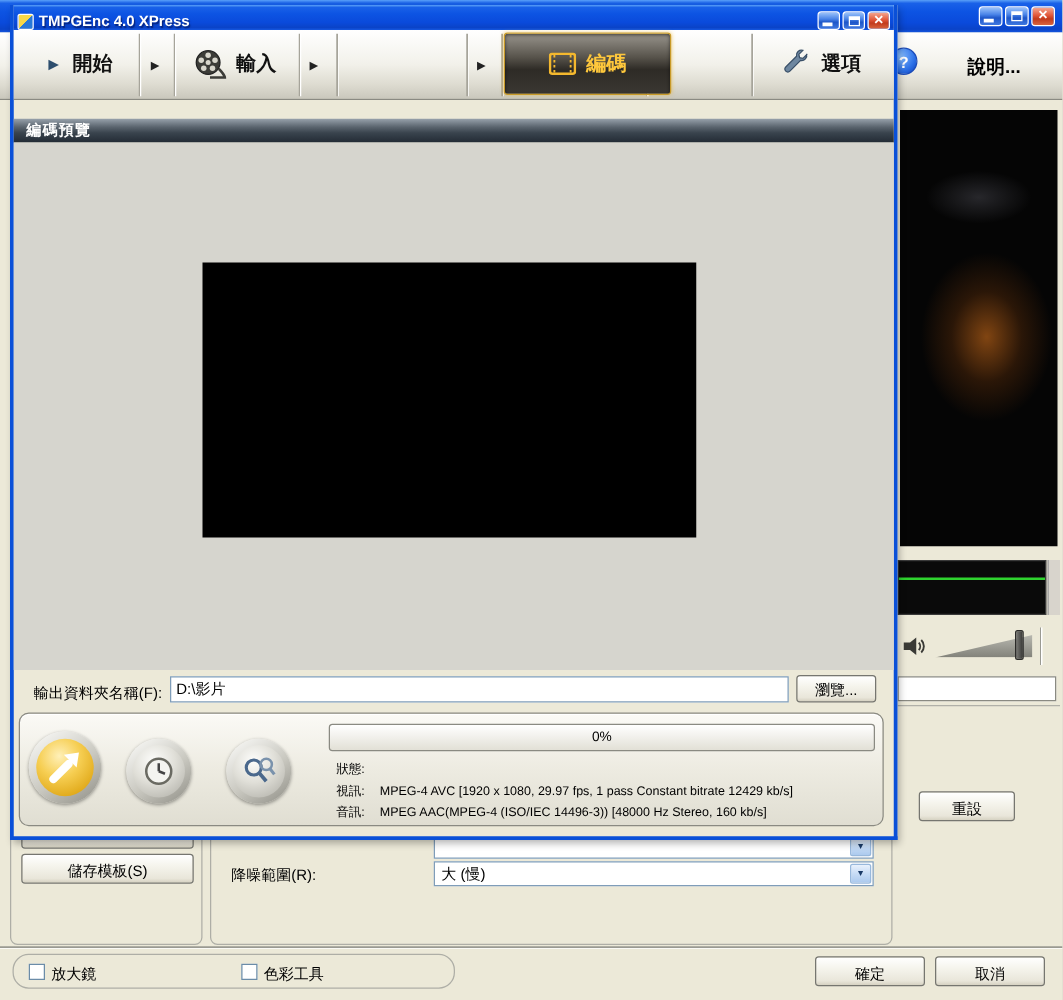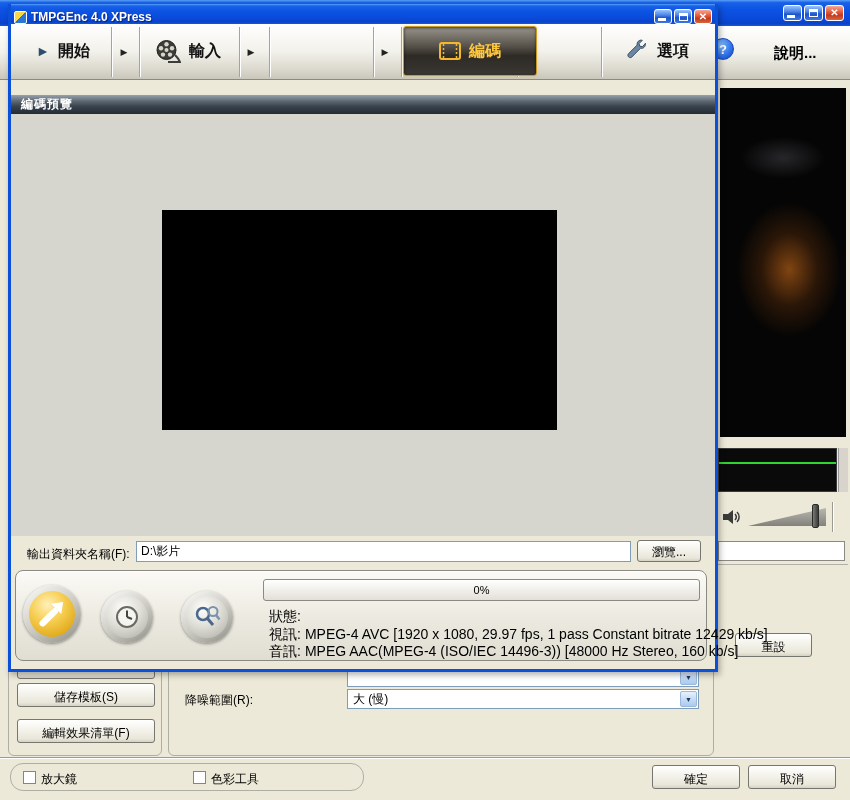--- a/index.html
+++ b/index.html
@@ -81,21 +81,21 @@
   .encode-panel{position:absolute;left:4px;top:566px;width:692px;height:91px;
     border:1px solid #8A8A82;border-radius:8px;
     background:linear-gradient(180deg,#FBFAF6 0%,#EDEBE1 50%,#E0DED2 100%);box-shadow:inset 0 1px 0 #fff}
   .circle-btn{position:absolute;border-radius:50%;display:flex;align-items:center;justify-content:center;
     background:linear-gradient(145deg,#FDFDFB 0%,#C9C8C0 55%,#8E8D85 100%);box-shadow:0 1px 3px rgba(0,0,0,.4)}
   .circle-inner{border-radius:50%;display:flex;align-items:center;justify-content:center}
   .inner-gold{background:radial-gradient(circle at 40% 30%,#FFF0B8 0%,#F6CE52 40%,#E0A818 80%,#C08A08 100%)}
   .inner-gray{background:radial-gradient(circle at 40% 30%,#FDFDFB 0%,#E0DFD8 45%,#ABAAA2 100%)}
   .progress{position:absolute;left:247px;top:8px;width:437px;height:22px;border:1px solid #8A8A82;border-radius:3px;
     background:linear-gradient(180deg,#FFF,#E2E0D6);display:flex;align-items:center;justify-content:center;font-size:11px}
-  .status-line{position:absolute;font-size:14px;color:#000;white-space:nowrap}
+  .status-line{position:absolute;font-size:10px;color:#000;white-space:nowrap}
   .status-label{display:inline-block;width:32px}
 </style>
 </head>
 <body>
 
 <div class="main-window">
 
   <div class="abs mw-titlebar titlebar-grad">
     <div class="win-controls abs" style="right:6px;top:5px">
       <div class="win-btn">
@@ -141,23 +141,20 @@
   <div class="abs mw-line"></div>
 
   <button class="xp-btn abs" style="left:735px;top:633px;width:77px;height:24px">
     <span>重設</span>
   </button>
 
   <div class="group-box" style="left:8px;top:598px;width:154px;height:158px">
     <button class="xp-btn abs" style="left:8px;top:54px;width:138px;height:26px"></button>
     <button class="xp-btn abs" style="left:8px;top:84px;width:138px;height:24px">
       <span>儲存模板(S)</span>
-    </button>
-    <button class="xp-btn abs" style="left:8px;top:120px;width:138px;height:24px">
-      <span>編輯效果清單(F)</span>
     </button>
   </div>
 
   <div class="group-box" style="left:168px;top:594px;width:546px;height:162px">
     <div class="combo" style="left:178px;top:72px;width:352px;height:20px">
       <span class="combo-arrow">
           <span>▼</span>
         </span>
     </div>
     <span class="lbl12" style="left:16px;top:97px">降噪範圍(R):</span>

